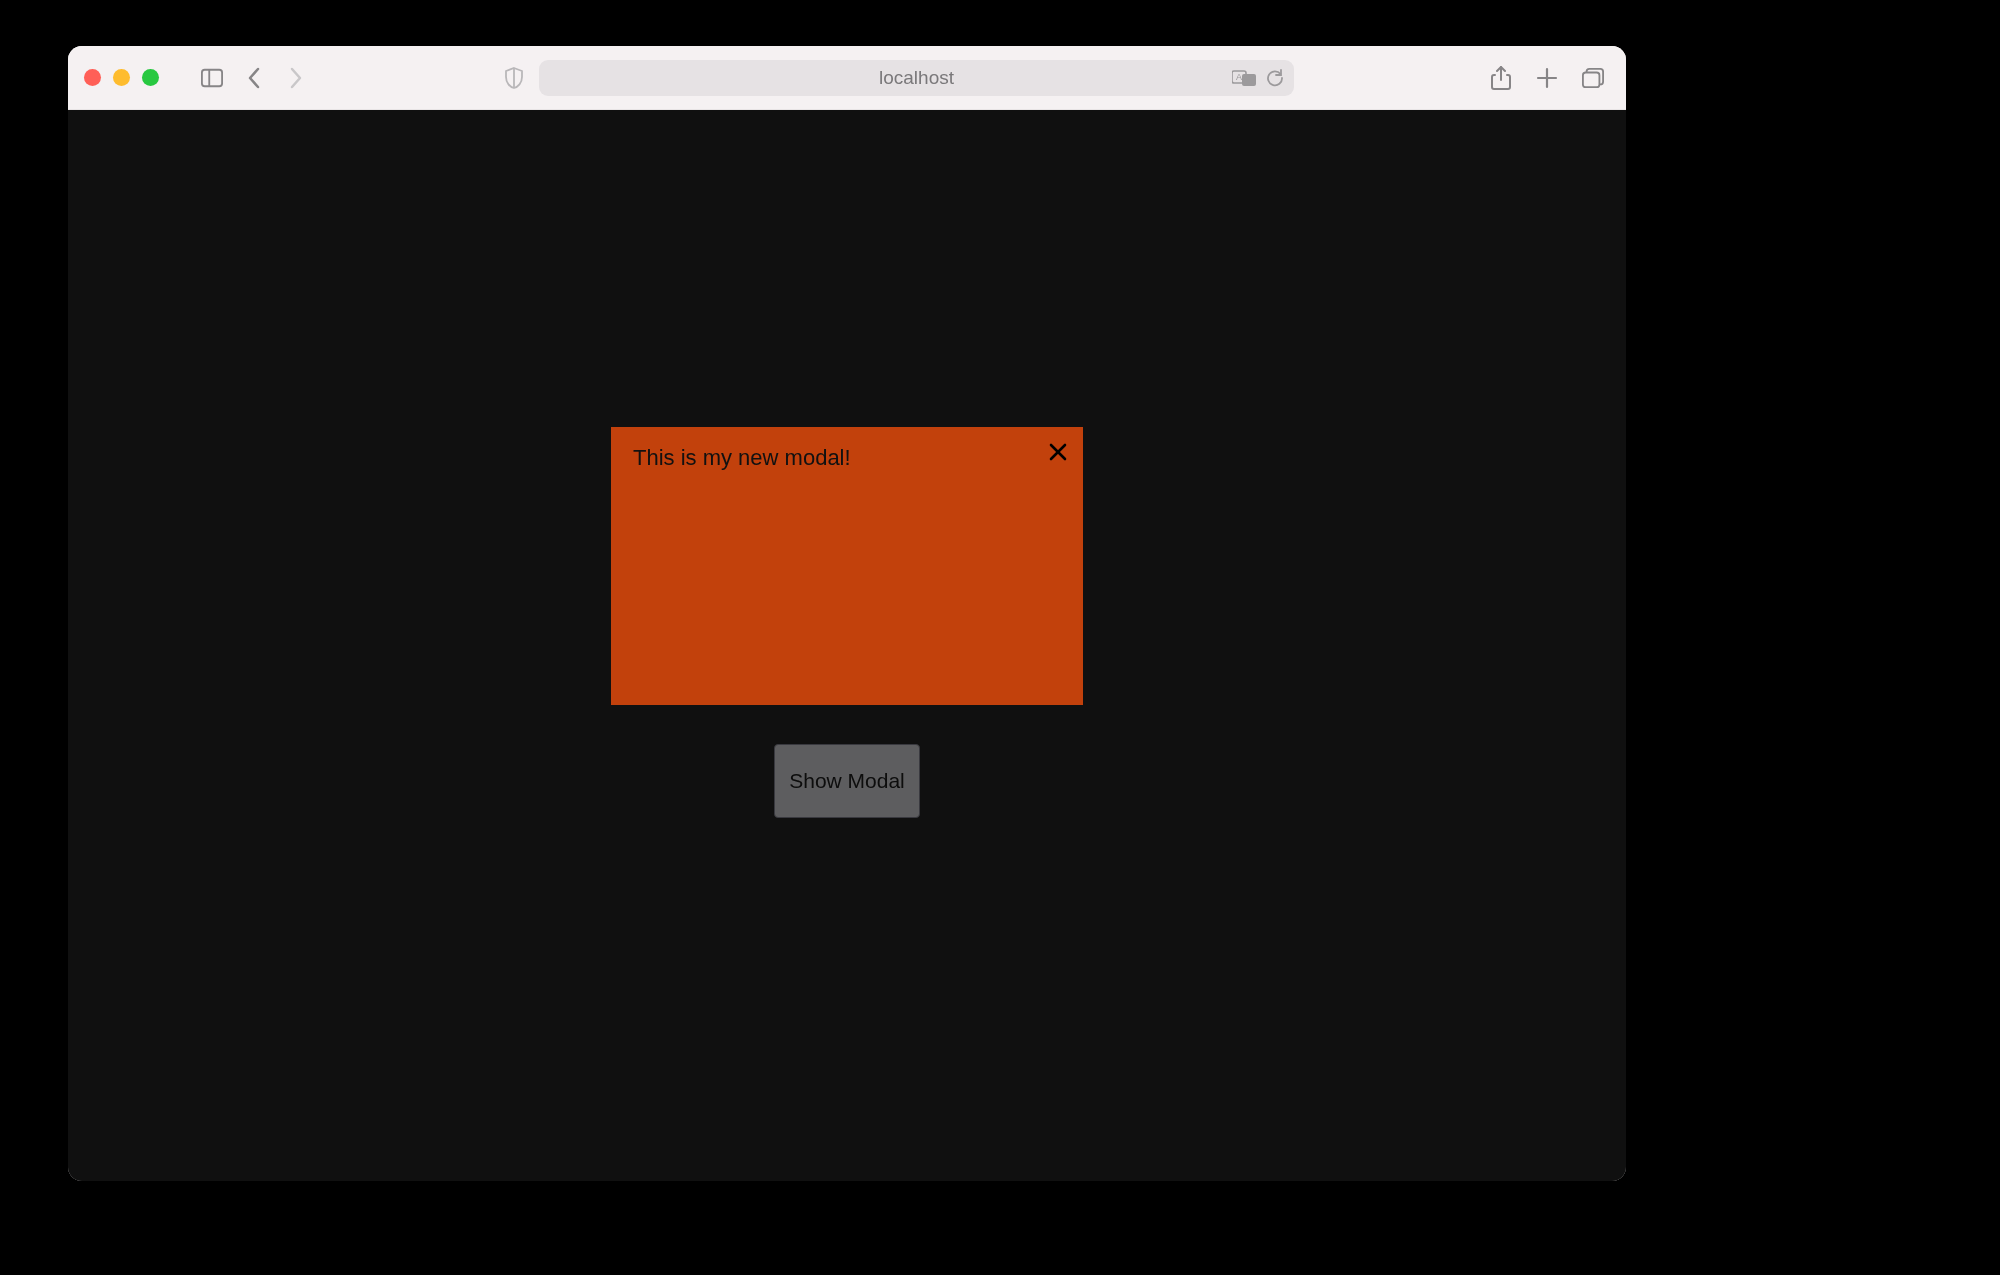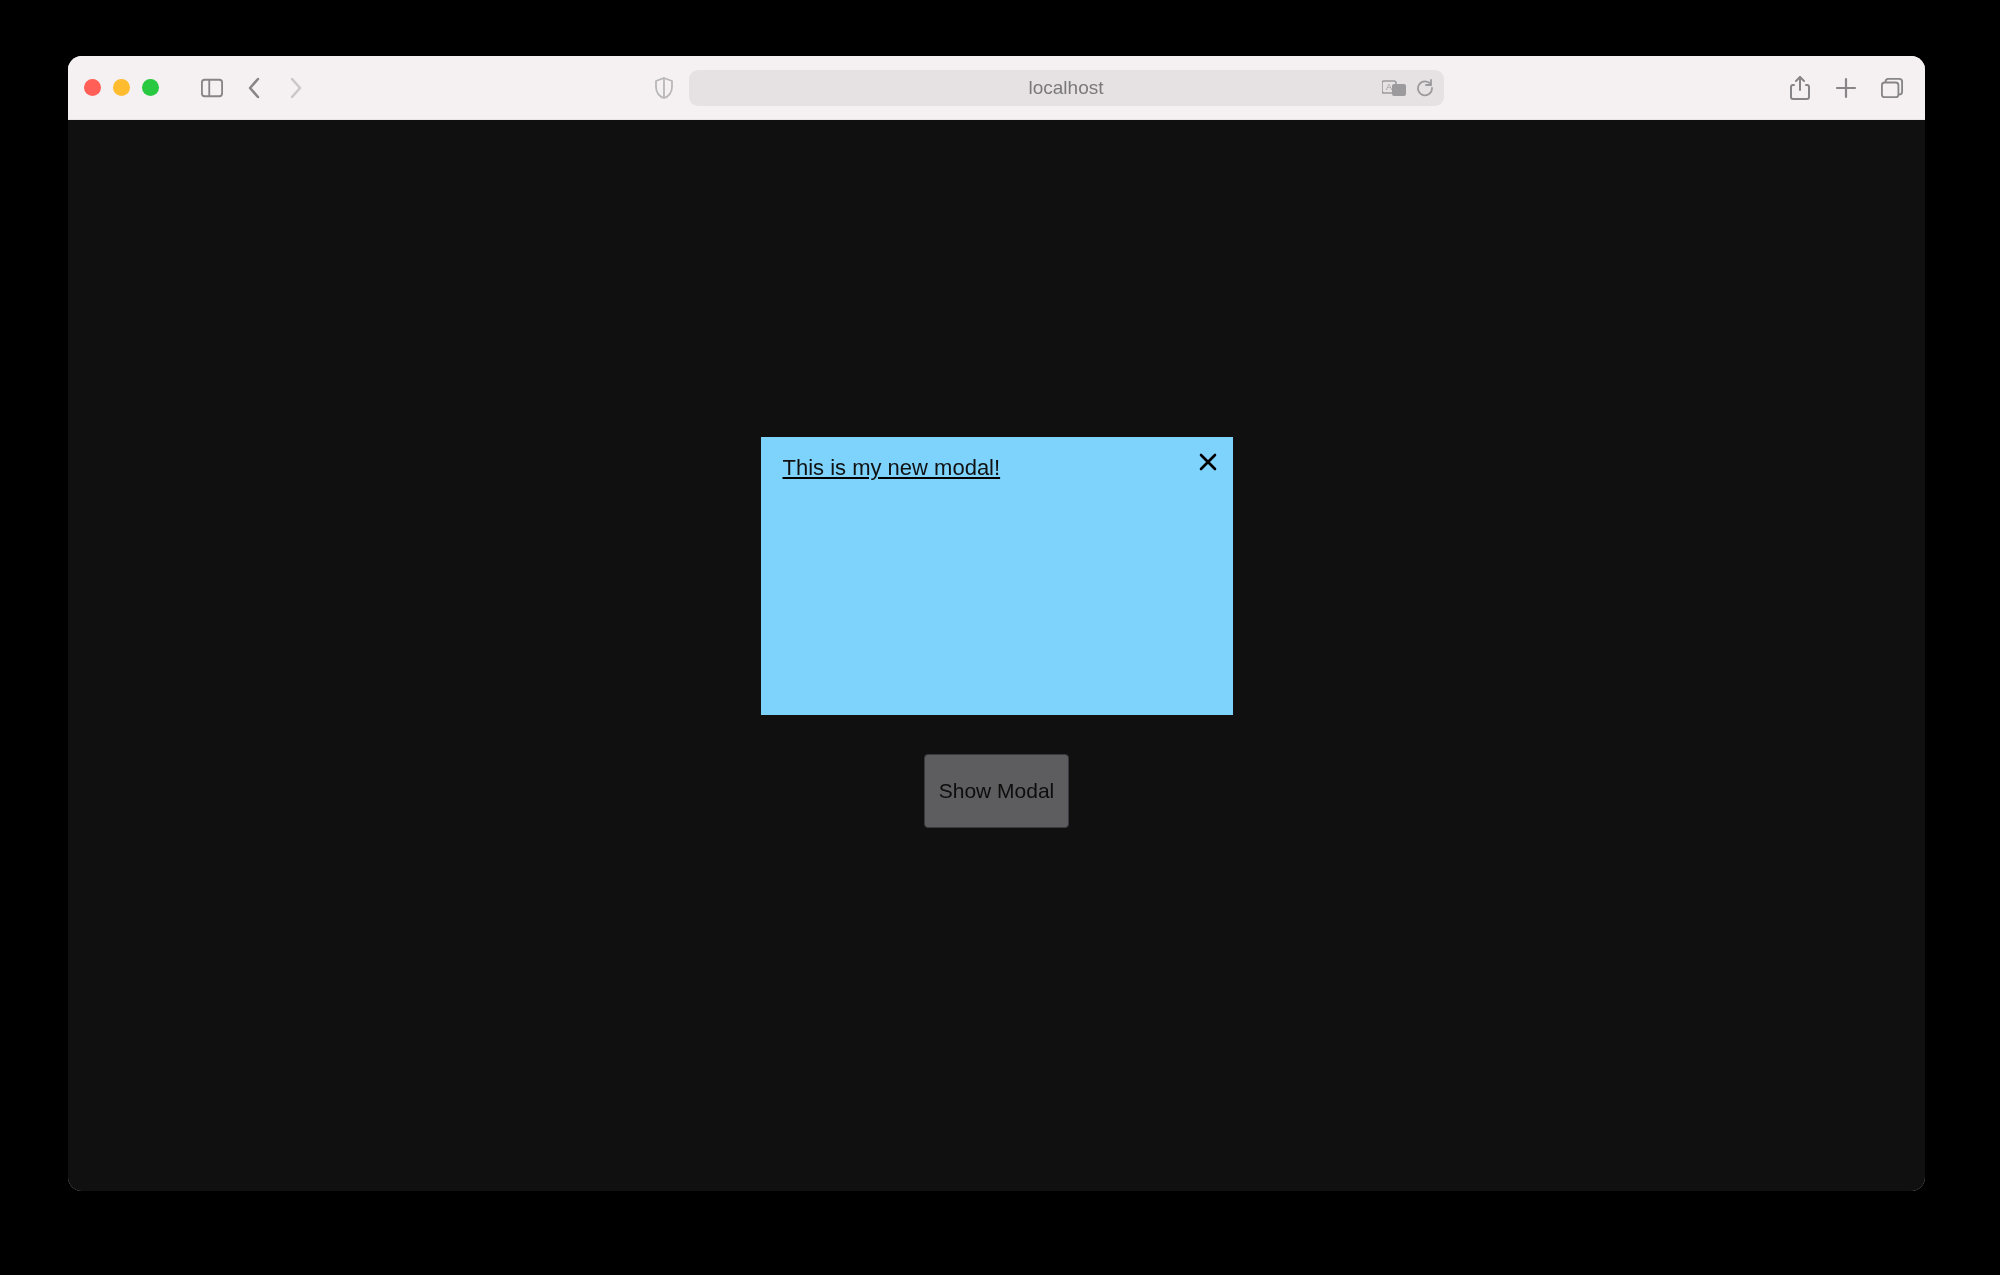--- a/index.html
+++ b/index.html
@@ -11,23 +11,23 @@
     body {
       width: 2000px;
       height: 1275px;
       background: #000;
       font-family: -apple-system, BlinkMacSystemFont, "Segoe UI", Helvetica, Arial, sans-serif;
       position: relative;
     }
 
     .browser-window {
       position: absolute;
-      top: 56px;
+      top: 46px;
       left: 68px;
-      width: 1857px;
+      width: 1558px;
       height: 1135px;
       background: #f5f1f2;
       border-radius: 14px;
       overflow: hidden;
       box-shadow: 0 10px 40px rgba(0,0,0,0.5);
       display: flex;
       flex-direction: column;
     }
 
     .browser-toolbar {
@@ -149,25 +149,24 @@
       inset: 0;
       background: rgba(0,0,0,0.6);
       display: flex;
       align-items: center;
       justify-content: center;
     }
 
     .modal {
       width: 472px;
       height: 278px;
-      background: #7dd3fc;
+      background: #c2410c;
       position: relative;
       padding: 18px 22px;
       margin-top: -160px;
-      text-decoration: underline;
     }
 
     .modal-text {
       font-size: 22px;
       color: #111;
     }
 
     .modal-close {
       position: absolute;
       top: 14px;

